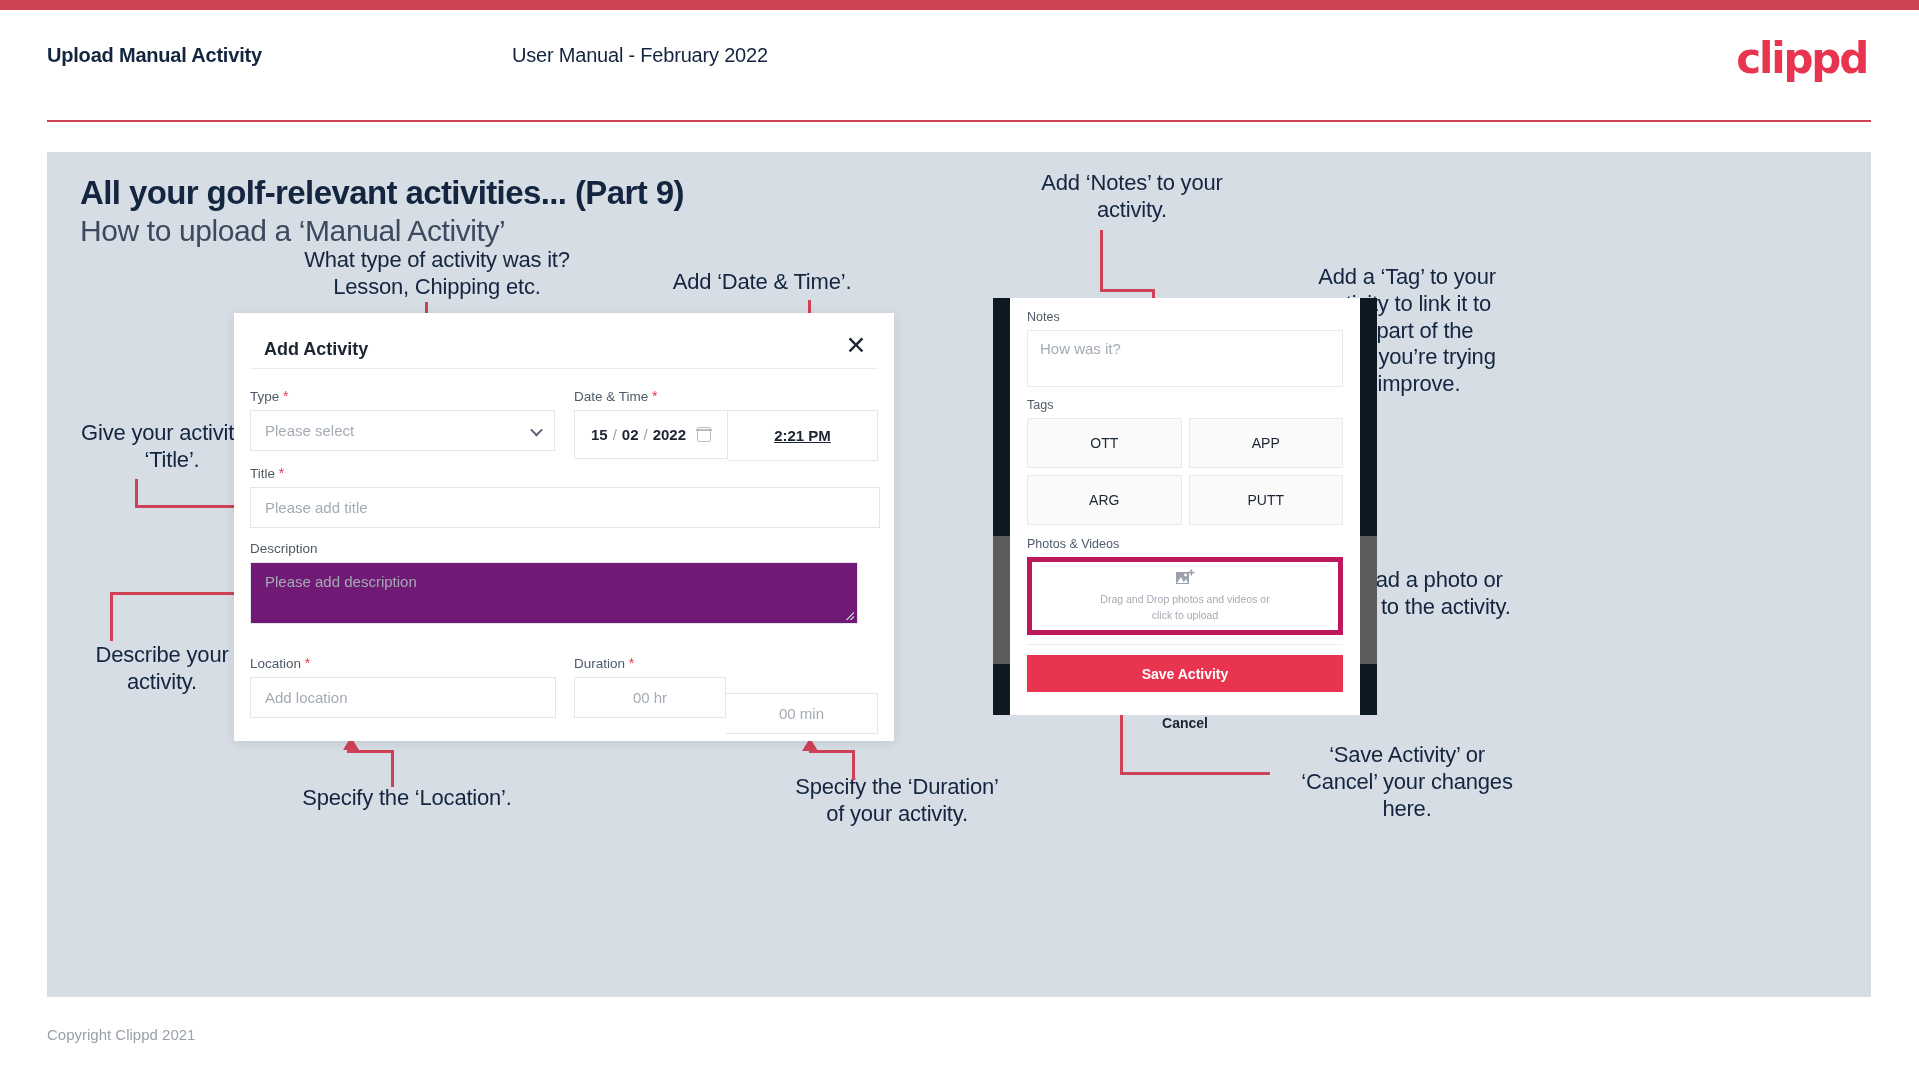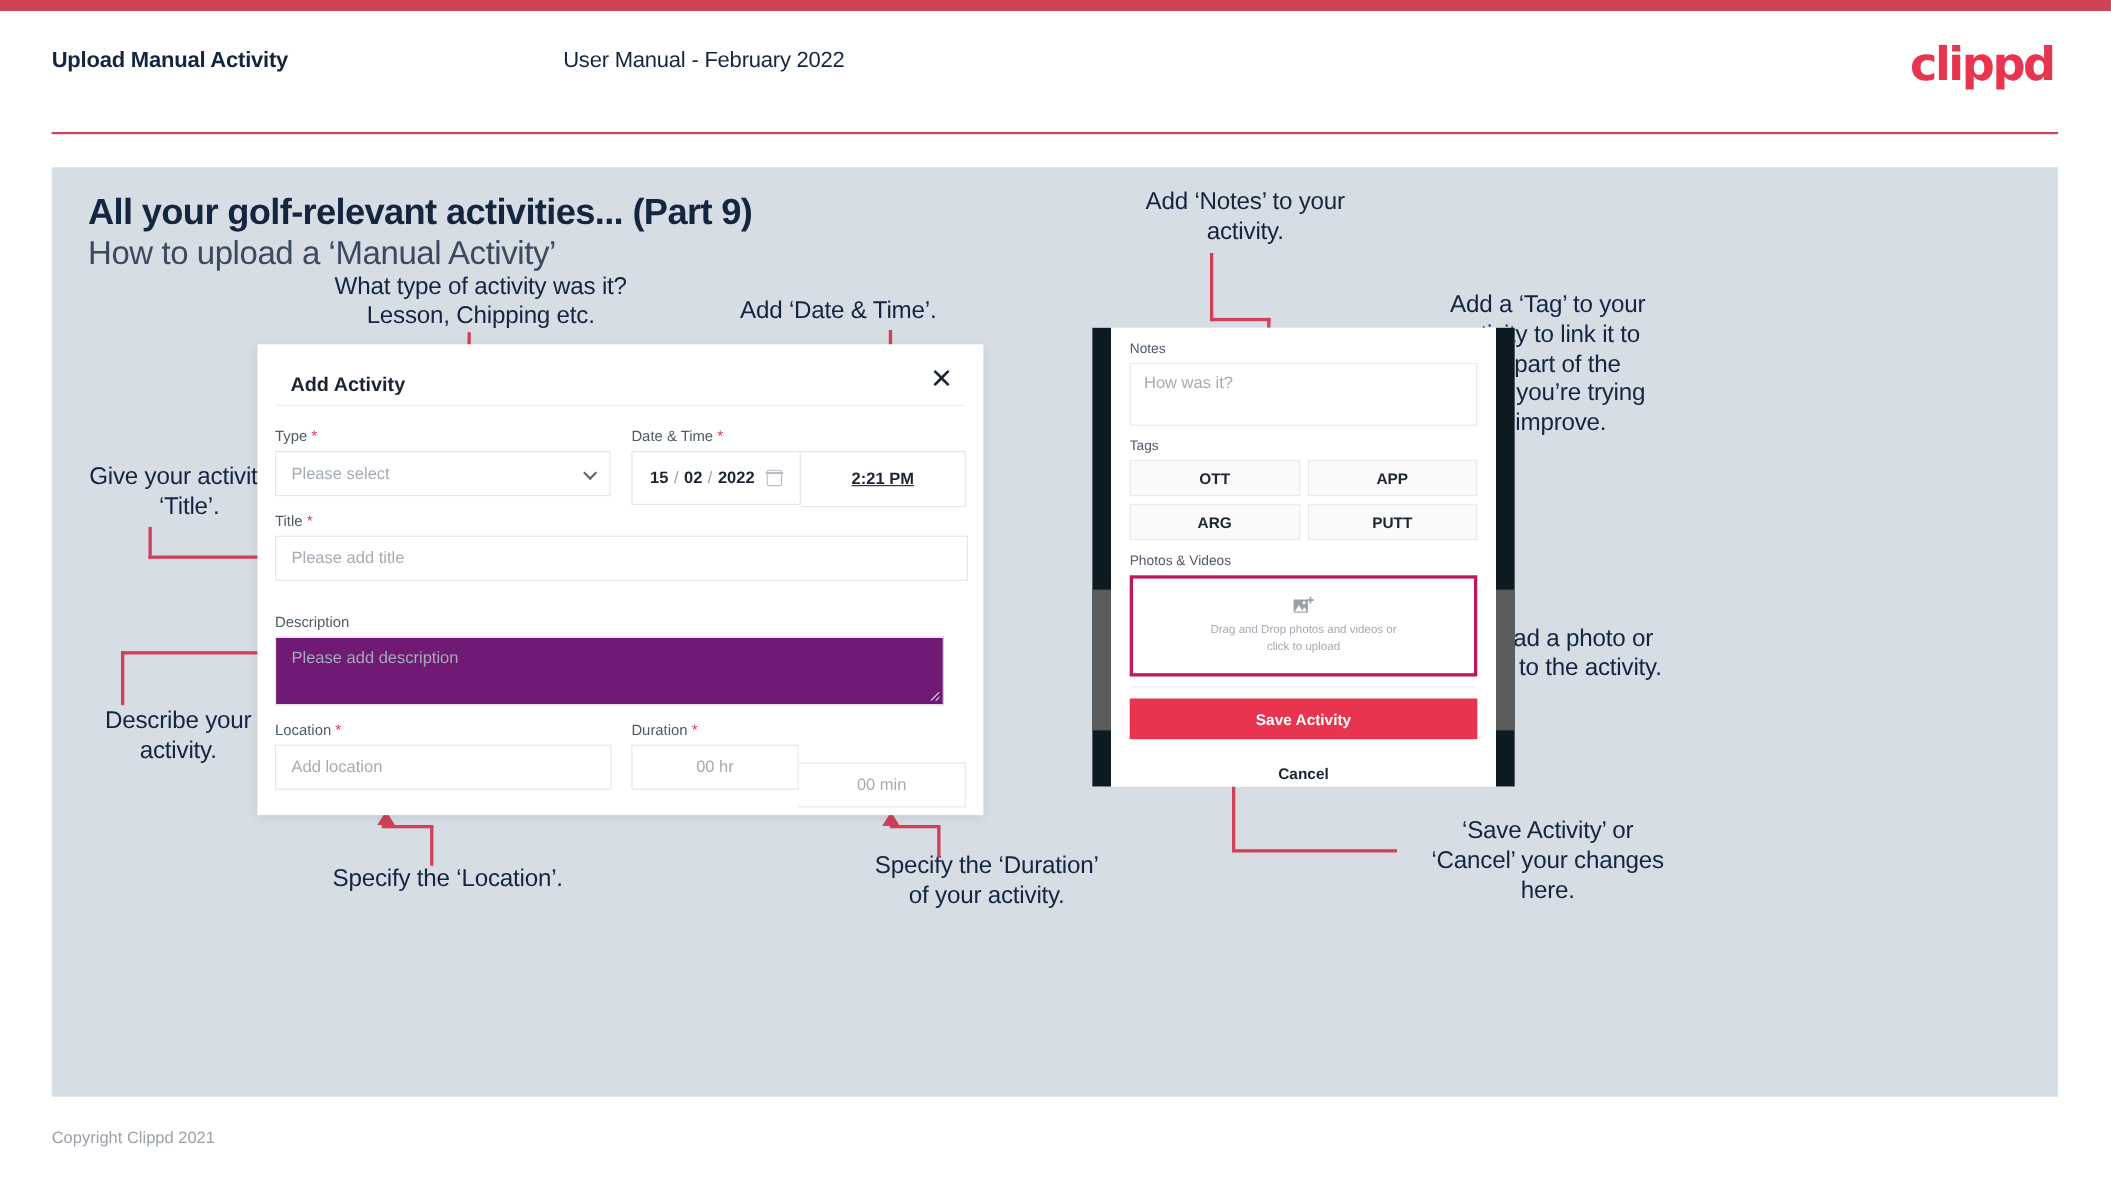--- a/index.html
+++ b/index.html
@@ -169,26 +169,26 @@
     position:absolute; left:17px; top:0; width:350px; height:417px;
     background:#ffffff; padding:12px 17px 0 17px;
   }
   .m-label { font-size:12.5px; color:#4e5a68; margin-bottom:6px; }
   .m-notes {
     border:1px solid #e7e9ec; height:57px; padding:9px 12px;
     font-size:15px; color:#a4abb4;
   }
   .m-tags { display:grid; grid-template-columns:1fr 1fr; gap:7px; }
   .m-tag {
-    border:1px solid #e7e9ec; background:#fafafa; height:33px;
+    border:1px solid #e7e9ec; background:#fafafa; height:50px;
     display:flex; align-items:center; justify-content:center;
-    font-size:14px; font-weight:700; color:#1b2532;
+    font-size:14px; font-weight:400; color:#1b2532;
   }
   .m-upload {
-    border:3px solid #be185d; height:92px;
+    border:5px solid #be185d; height:78px;
     display:flex; flex-direction:column; align-items:center; justify-content:center;
     gap:5px;
   }
   .m-upload .cap { font-size:10.5px; color:#a4abb4; text-align:center; line-height:1.45; }
   .m-hr { height:1px; background:#ebedef; margin:9px 0 10px 0; }
   .m-save {
     background:#e8344e; height:37px; display:flex; align-items:center; justify-content:center;
     color:#fff; font-size:14px; font-weight:700; cursor:pointer;
   }
   .m-cancel {
@@ -318,21 +318,21 @@
       </div>
 
       <div style="position:absolute; left:16px; top:152px; width:630px;">
         <div class="fld-label">
           <span>Title</span>
           <span class="req">*</span>
         </div>
         <div class="ctl">Please add title</div>
       </div>
 
-      <div style="position:absolute; left:16px; top:245px; width:608px;">
+      <div style="position:absolute; left:16px; top:228px; width:608px;">
         <div class="fld-label">Description</div>
         <div class="ta">Please add description</div>
       </div>
 
       <div style="position:absolute; left:16px; top:342px; width:306px;">
         <div class="fld-label">
           <span>Location</span>
           <span class="req">*</span>
         </div>
         <div class="ctl">Add location</div>

